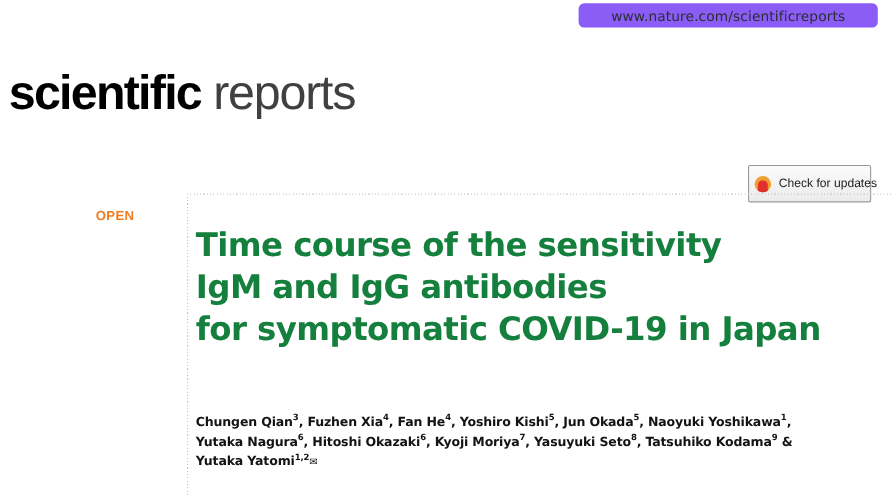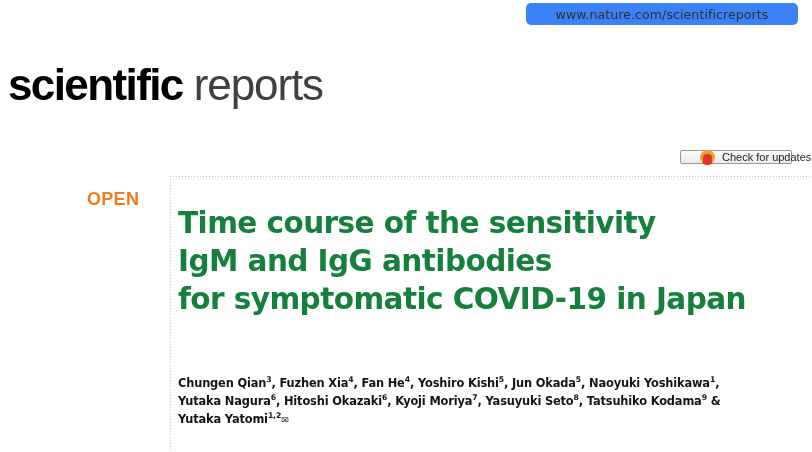--- a/index.html
+++ b/index.html
@@ -16,21 +16,21 @@
     -webkit-font-smoothing: antialiased;
   }
 
   
   #url-bar {
     position: absolute;
     top: 3px;
     left: 526px;
     width: 272px;
     height: 22px;
-    background: #3b82f6;
+    background: #8b5cf6;
     border-radius: 5px;
     display: flex;
     align-items: center;
     justify-content: center;
   }
   #url-bar .url-text {
     font-family: "DejaVu Sans", sans-serif;
     font-size: 12.5px;
     color: #2a2f33;
     letter-spacing: 0.1px;
@@ -61,27 +61,27 @@
     letter-spacing: -1.1px;
     margin-left: 11px;
   }
 
   
   #crossmark-badge {
     position: absolute;
     top: 150px;
     left: 680px;
     width: 112px;
-    height: 14px;
+    height: 34px;
     background: linear-gradient(#fbfbfb, #ebebeb);
     border: 1px solid #9a9a9a;
     border-radius: 2px;
     display: flex;
     align-items: center;
-    padding-left: 19px;
+    padding-left: 5px;
     box-sizing: border-box;
   }
   #crossmark-badge .cm-icon {
     width: 15px;
     height: 15px;
     border-radius: 50%;
     background: #f0a030;
     position: relative;
     flex: 0 0 auto;
     overflow: hidden;
@@ -123,21 +123,21 @@
     background-image: repeating-linear-gradient(to bottom,
                        #b9c6cf 0px, #b9c6cf 1px, transparent 1px, transparent 3px);
   }
 
   
   #open-label {
     position: absolute;
     top: 189px;
     left: 87px;
     font-family: "Liberation Sans", sans-serif;
-    font-size: 18px;
+    font-size: 12px;
     font-weight: bold;
     letter-spacing: 0.3px;
     color: #f07c1e;
   }
 
   
   #article-title {
     position: absolute;
     top: 184px;
     left: 178px;

